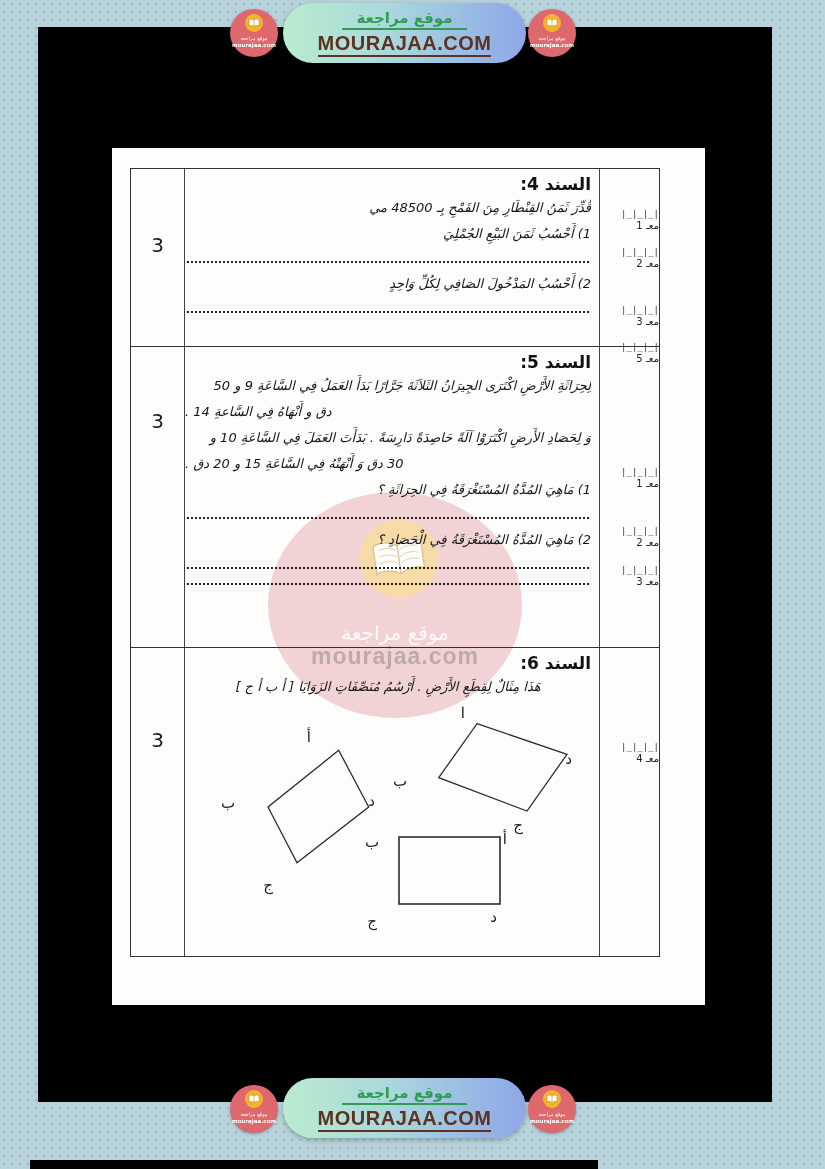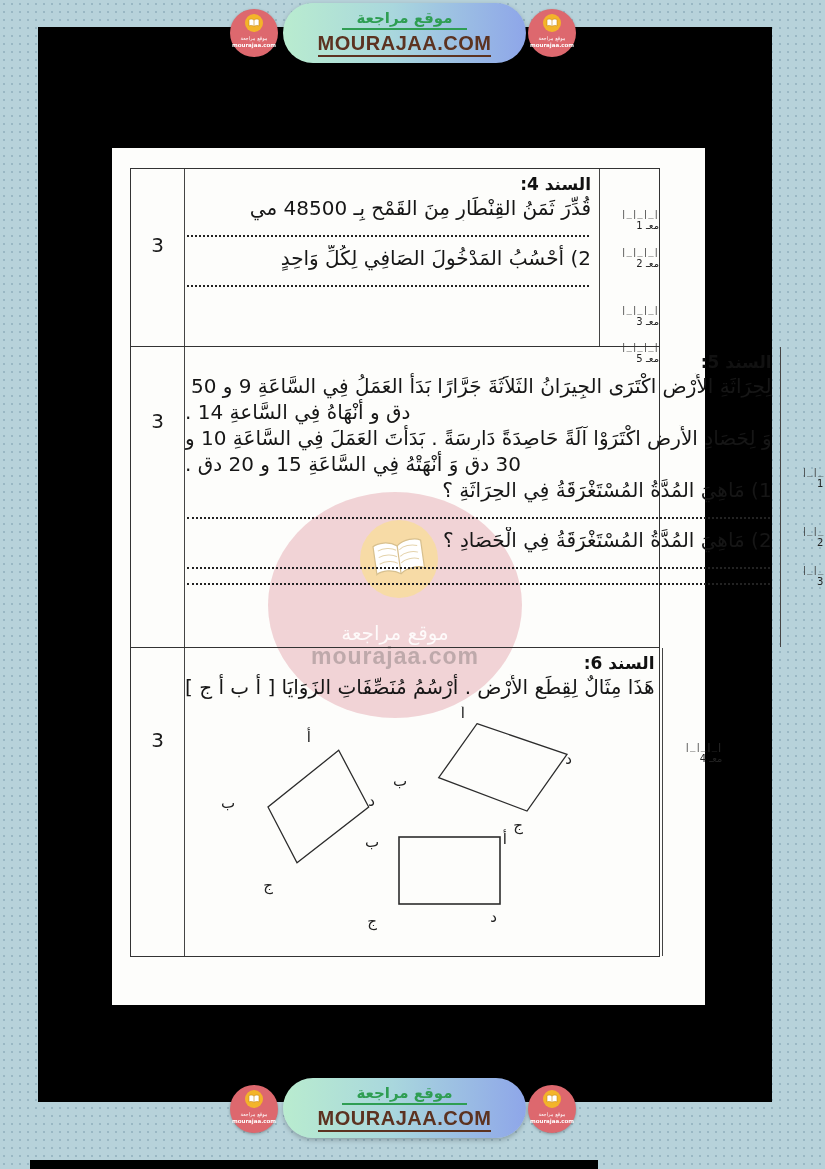--- a/index.html
+++ b/index.html
@@ -63,21 +63,21 @@
   .row{display:grid;grid-template-columns:53px 1fr 59px;position:relative;}
   .row.r1{height:177px;} .row.r2{height:300px;} .row.r3{height:308px;}
   .row + .row{border-top:1.6px solid #333;}
   .cell{position:relative;box-sizing:border-box;}
   .cell.content{border-left:1px solid #444;border-right:1px solid #444;padding:4px 8px 0 0;}
   .marks{font-size:20px;color:#1a1a1a;text-align:center;}
   .marks span{display:inline-block;}
   .r1 .marks span{margin-top:64px;} .r2 .marks span{margin-top:62px;} .r3 .marks span{margin-top:80px;}
 
   .sec-title{font-size:17px;font-weight:bold;color:#111;line-height:22px;}
-  .line{font-size:20px;color:#161616;line-height:26px;white-space:nowrap;overflow:hidden;}
+  .line{font-size:13px;color:#161616;line-height:26px;white-space:nowrap;overflow:hidden;font-style:italic;}
   .line.center{text-align:left;}
   .dotline{border-bottom:2.6px dotted #222;height:2px;margin:12px 2px 8px 2px;}
 
   
   .crit{position:absolute;width:100%;text-align:right;margin-top:37px;}
   .crit .boxes{font-family:"DejaVu Sans Mono",monospace;font-size:9px;color:#333;letter-spacing:0;}
   .crit .lbl{font-size:10px;color:#222;direction:rtl;margin-top:1px;}
   svg text{font-family:"DejaVu Sans",sans-serif;font-size:15px;fill:#222;}
 </style>
 </head>
@@ -131,20 +131,21 @@
 
   <div class="exam-table">
 
     <div class="row r1">
       <div class="cell marks">
         <span>3</span>
       </div>
       <div class="cell content" dir="rtl">
         <div class="sec-title">السند 4:</div>
         <div class="line">قُدِّرَ ثَمَنُ القِنْطَارِ مِنَ القَمْحِ بِـ 48500 مي</div>
+        <div class="line">1) أَحْسُبُ ثَمَنَ البَيْعِ الجُمْلِيَ</div>
         <div class="dotline"></div>
         <div class="line">2) أَحْسُبُ المَدْخُولَ الصَافِي لِكُلِّ وَاحِدٍ</div>
         <div class="dotline"></div>
       </div>
       <div class="cell">
         <div class="crit" style="top:3px;">
           <div class="boxes">|_|_|_|</div>
           <div class="lbl">معـ 1</div>
         </div>
         <div class="crit" style="top:41px;">
@@ -193,21 +194,21 @@
         </div>
       </div>
     </div>
 
     <div class="row r3">
       <div class="cell marks">
         <span>3</span>
       </div>
       <div class="cell content" dir="rtl">
         <div class="sec-title">السند 6:</div>
-        <div class="line" style="">هَذَا مِثَالٌ لِقِطَعِ الأَرْضِ . أَرْسُمُ مُنَصِّفَاتِ الزَوَايَا [ أ ب أ ج ]</div>
+        <div class="line" style="text-align:center">هَذَا مِثَالٌ لِقِطَعِ الأَرْضِ . أَرْسُمُ مُنَصِّفَاتِ الزَوَايَا [ أ ب أ ج ]</div>
 
         <svg width="415" height="250" viewBox="0 0 415 250" style="position:absolute;left:0;top:58px;">
 
           <polygon points="153.7,44.3 183.7,101 112,156.7 83,101" fill="none" stroke="#2c2c2c" stroke-width="1.3"></polygon>
           <text x="126" y="36">أ</text>
           <text x="190" y="100">د</text>
           <text x="50" y="102">ب</text>
           <text x="88" y="184">ج</text>
 
           <polygon points="292,17.7 382,48.3 342,105 253.7,71.7" fill="none" stroke="#2c2c2c" stroke-width="1.3"></polygon>

